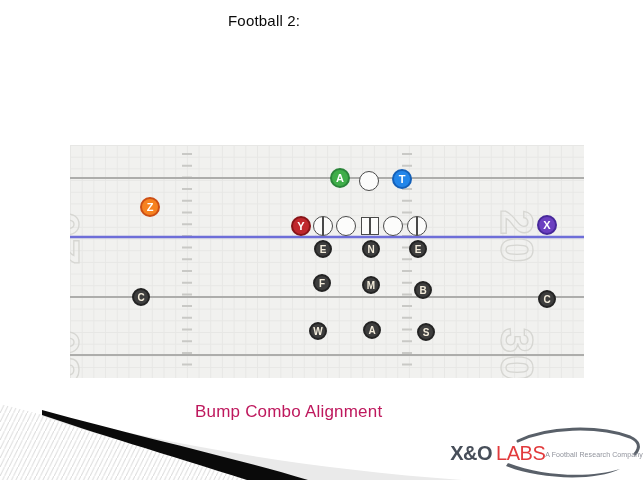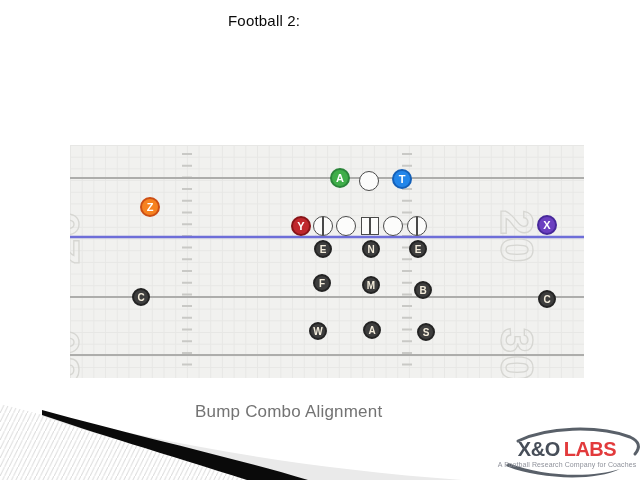--- a/index.html
+++ b/index.html
@@ -7,21 +7,21 @@
     width:643px;height:480px;position:relative;overflow:hidden;
     background:#ffffff;font-family:"Liberation Sans",sans-serif;
   }
   
   .slide-title{
     position:absolute;left:228px;top:12px;
     font-size:15px;color:#0a0a0a;letter-spacing:0.2px;
   }
   .slide-caption{
     position:absolute;left:195px;top:402px;
-    font-size:17px;color:#737373;letter-spacing:0.2px;
+    font-size:17px;color:#be185d;letter-spacing:0.2px;
   }
   
   #field{
     position:absolute;left:70px;top:145px;width:514px;height:233px;
     overflow:hidden;
     background-color:#f1f1ef;
     background-image:
       linear-gradient(#e7e7e5 1px, transparent 1px),
       linear-gradient(90deg,#e7e7e5 1px, transparent 1px);
     background-size:11.7px 11.7px;
@@ -48,26 +48,26 @@
   .ol-center{
     width:18px;height:18px;border-radius:0;
     background:#fcfcfb;border:1.6px solid #4a4a4a;
   }
   .ol-center::after{content:'';width:1.6px;height:100%;background:#4a4a4a;}
   
   #corner-decor{position:absolute;left:0;top:395px;}
   
   #logo{
     position:absolute;left:492px;top:426px;width:150px;height:54px;
-    display:flex;flex-direction:column;align-items:center;justify-content:center;
+    display:flex;flex-direction:row;align-items:center;justify-content:center;
   }
   #logo-arcs{position:absolute;left:0;top:0;}
   .logo-row{position:relative;display:flex;align-items:baseline;gap:4px;line-height:1;}
   .logo-xo{font-weight:bold;font-size:20px;color:#474e59;letter-spacing:-0.5px;}
-  .logo-labs{font-weight:bold;font-size:20px;color:#e23a3c;letter-spacing:-0.5px;}
+  .logo-labs{font-weight:normal;font-size:20px;color:#e23a3c;letter-spacing:-0.5px;}
   .logo-tagline{
     position:relative;margin-top:2px;font-size:7px;color:#8f929b;
     white-space:nowrap;letter-spacing:0.1px;
   }
 </style>
 </head>
 <body>
 
 <div class="slide-title">Football 2:</div>
 

